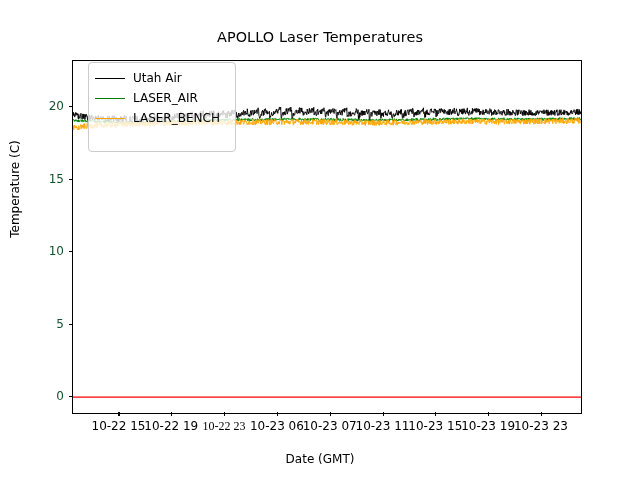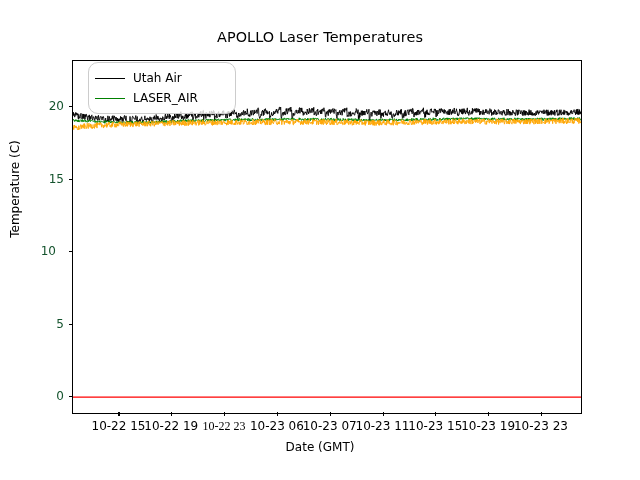--- a/index.html
+++ b/index.html
@@ -82,36 +82,36 @@
     position: absolute;
     top: 419px;
     font-size: 12px;
     color: #000000;
     white-space: nowrap;
     transform: translateX(-50%);
   }
   #xlabel {
     position: absolute;
     left: 0;
-    top: 440px;
+    top: 452px;
     width: 640px;
     text-align: center;
     font-size: 12px;
     color: #000000;
   }
   #legend {
     position: absolute;
     left: 88px;
     top: 62px;
     width: 148px;
-    padding: 5px 6px 5px 6px;
+    padding: 5px 6px 23px 6px;
     box-sizing: border-box;
     background: rgba(255,255,255,0.80);
     border: 1px solid #cccccc;
-    border-radius: 10px;
+    border-radius: 4px;
   }
   .legend-row {
     display: flex;
     align-items: center;
     height: 20px;
   }
   .legend-swatch {
     width: 30px;
     height: 0;
     border-top-width: 1.3px;
@@ -141,21 +141,21 @@
         <path d="M0.00 336.07L0.36 336.07L0.73 336.07L1.09 336.07L1.45 336.07L1.82 336.07L2.18 336.07L2.54 336.07L2.90 336.07L3.27 336.07L3.63 336.07L3.99 336.07L4.36 336.07L4.72 336.07L5.08 336.07L5.45 336.07L5.81 336.07L6.17 336.07L6.54 336.07L6.90 336.07L7.26 336.07L7.63 336.07L7.99 336.07L8.35 336.07L8.71 336.07L9.08 336.07L9.44 336.07L9.80 336.07L10.17 336.07L10.53 336.07L10.89 336.07L11.26 336.07L11.62 336.07L11.98 336.07L12.35 336.07L12.71 336.07L13.07 336.07L13.44 336.07L13.80 336.07L14.16 336.07L14.52 336.07L14.89 336.07L15.25 336.07L15.61 336.07L15.98 336.07L16.34 336.07L16.70 336.07L17.07 336.07L17.43 336.07L17.79 336.07L18.16 336.07L18.52 336.07L18.88 336.07L19.25 336.07L19.61 336.07L19.97 336.07L20.33 336.07L20.70 336.07L21.06 336.07L21.42 336.07L21.79 336.07L22.15 336.07L22.51 336.07L22.88 336.07L23.24 336.07L23.60 336.07L23.97 336.07L24.33 336.07L24.69 336.07L25.06 336.07L25.42 336.07L25.78 336.07L26.14 336.07L26.51 336.07L26.87 336.07L27.23 336.07L27.60 336.07L27.96 336.07L28.32 336.07L28.69 336.07L29.05 336.07L29.41 336.07L29.78 336.07L30.14 336.07L30.50 336.07L30.86 336.07L31.23 336.07L31.59 336.07L31.95 336.07L32.32 336.07L32.68 336.07L33.04 336.07L33.41 336.07L33.77 336.07L34.13 336.07L34.50 336.07L34.86 336.07L35.22 336.07L35.59 336.07L35.95 336.07L36.31 336.07L36.67 336.07L37.04 336.07L37.40 336.07L37.76 336.07L38.13 336.07L38.49 336.07L38.85 336.07L39.22 336.07L39.58 336.07L39.94 336.07L40.31 336.07L40.67 336.07L41.03 336.07L41.40 336.07L41.76 336.07L42.12 336.07L42.48 336.07L42.85 336.07L43.21 336.07L43.57 336.07L43.94 336.07L44.30 336.07L44.66 336.07L45.03 336.07L45.39 336.07L45.75 336.07L46.12 336.07L46.48 336.07L46.84 336.07L47.21 336.07L47.57 336.07L47.93 336.07L48.29 336.07L48.66 336.07L49.02 336.07L49.38 336.07L49.75 336.07L50.11 336.07L50.47 336.07L50.84 336.07L51.20 336.07L51.56 336.07L51.93 336.07L52.29 336.07L52.65 336.07L53.02 336.07L53.38 336.07L53.74 336.07L54.10 336.07L54.47 336.07L54.83 336.07L55.19 336.07L55.56 336.07L55.92 336.07L56.28 336.07L56.65 336.07L57.01 336.07L57.37 336.07L57.74 336.07L58.10 336.07L58.46 336.07L58.82 336.07L59.19 336.07L59.55 336.07L59.91 336.07L60.28 336.07L60.64 336.07L61.00 336.07L61.37 336.07L61.73 336.07L62.09 336.07L62.46 336.07L62.82 336.07L63.18 336.07L63.55 336.07L63.91 336.07L64.27 336.07L64.63 336.07L65.00 336.07L65.36 336.07L65.72 336.07L66.09 336.07L66.45 336.07L66.81 336.07L67.18 336.07L67.54 336.07L67.90 336.07L68.27 336.07L68.63 336.07L68.99 336.07L69.36 336.07L69.72 336.07L70.08 336.07L70.44 336.07L70.81 336.07L71.17 336.07L71.53 336.07L71.90 336.07L72.26 336.07L72.62 336.07L72.99 336.07L73.35 336.07L73.71 336.07L74.08 336.07L74.44 336.07L74.80 336.07L75.17 336.07L75.53 336.07L75.89 336.07L76.25 336.07L76.62 336.07L76.98 336.07L77.34 336.07L77.71 336.07L78.07 336.07L78.43 336.07L78.80 336.07L79.16 336.07L79.52 336.07L79.89 336.07L80.25 336.07L80.61 336.07L80.97 336.07L81.34 336.07L81.70 336.07L82.06 336.07L82.43 336.07L82.79 336.07L83.15 336.07L83.52 336.07L83.88 336.07L84.24 336.07L84.61 336.07L84.97 336.07L85.33 336.07L85.70 336.07L86.06 336.07L86.42 336.07L86.78 336.07L87.15 336.07L87.51 336.07L87.87 336.07L88.24 336.07L88.60 336.07L88.96 336.07L89.33 336.07L89.69 336.07L90.05 336.07L90.42 336.07L90.78 336.07L91.14 336.07L91.51 336.07L91.87 336.07L92.23 336.07L92.59 336.07L92.96 336.07L93.32 336.07L93.68 336.07L94.05 336.07L94.41 336.07L94.77 336.07L95.14 336.07L95.50 336.07L95.86 336.07L96.23 336.07L96.59 336.07L96.95 336.07L97.32 336.07L97.68 336.07L98.04 336.07L98.40 336.07L98.77 336.07L99.13 336.07L99.49 336.07L99.86 336.07L100.22 336.07L100.58 336.07L100.95 336.07L101.31 336.07L101.67 336.07L102.04 336.07L102.40 336.07L102.76 336.07L103.13 336.07L103.49 336.07L103.85 336.07L104.21 336.07L104.58 336.07L104.94 336.07L105.30 336.07L105.67 336.07L106.03 336.07L106.39 336.07L106.76 336.07L107.12 336.07L107.48 336.07L107.85 336.07L108.21 336.07L108.57 336.07L108.93 336.07L109.30 336.07L109.66 336.07L110.02 336.07L110.39 336.07L110.75 336.07L111.11 336.07L111.48 336.07L111.84 336.07L112.20 336.07L112.57 336.07L112.93 336.07L113.29 336.07L113.66 336.07L114.02 336.07L114.38 336.07L114.74 336.07L115.11 336.07L115.47 336.07L115.83 336.07L116.20 336.07L116.56 336.07L116.92 336.07L117.29 336.07L117.65 336.07L118.01 336.07L118.38 336.07L118.74 336.07L119.10 336.07L119.47 336.07L119.83 336.07L120.19 336.07L120.55 336.07L120.92 336.07L121.28 336.07L121.64 336.07L122.01 336.07L122.37 336.07L122.73 336.07L123.10 336.07L123.46 336.07L123.82 336.07L124.19 336.07L124.55 336.07L124.91 336.07L125.28 336.07L125.64 336.07L126.00 336.07L126.36 336.07L126.73 336.07L127.09 336.07L127.45 336.07L127.82 336.07L128.18 336.07L128.54 336.07L128.91 336.07L129.27 336.07L129.63 336.07L130.00 336.07L130.36 336.07L130.72 336.07L131.09 336.07L131.45 336.07L131.81 336.07L132.17 336.07L132.54 336.07L132.90 336.07L133.26 336.07L133.63 336.07L133.99 336.07L134.35 336.07L134.72 336.07L135.08 336.07L135.44 336.07L135.81 336.07L136.17 336.07L136.53 336.07L136.89 336.07L137.26 336.07L137.62 336.07L137.98 336.07L138.35 336.07L138.71 336.07L139.07 336.07L139.44 336.07L139.80 336.07L140.16 336.07L140.53 336.07L140.89 336.07L141.25 336.07L141.62 336.07L141.98 336.07L142.34 336.07L142.70 336.07L143.07 336.07L143.43 336.07L143.79 336.07L144.16 336.07L144.52 336.07L144.88 336.07L145.25 336.07L145.61 336.07L145.97 336.07L146.34 336.07L146.70 336.07L147.06 336.07L147.43 336.07L147.79 336.07L148.15 336.07L148.51 336.07L148.88 336.07L149.24 336.07L149.60 336.07L149.97 336.07L150.33 336.07L150.69 336.07L151.06 336.07L151.42 336.07L151.78 336.07L152.15 336.07L152.51 336.07L152.87 336.07L153.24 336.07L153.60 336.07L153.96 336.07L154.32 336.07L154.69 336.07L155.05 336.07L155.41 336.07L155.78 336.07L156.14 336.07L156.50 336.07L156.87 336.07L157.23 336.07L157.59 336.07L157.96 336.07L158.32 336.07L158.68 336.07L159.05 336.07L159.41 336.07L159.77 336.07L160.13 336.07L160.50 336.07L160.86 336.07L161.22 336.07L161.59 336.07L161.95 336.07L162.31 336.07L162.68 336.07L163.04 336.07L163.40 336.07L163.77 336.07L164.13 336.07L164.49 336.07L164.85 336.07L165.22 336.07L165.58 336.07L165.94 336.07L166.31 336.07L166.67 336.07L167.03 336.07L167.40 336.07L167.76 336.07L168.12 336.07L168.49 336.07L168.85 336.07L169.21 336.07L169.58 336.07L169.94 336.07L170.30 336.07L170.66 336.07L171.03 336.07L171.39 336.07L171.75 336.07L172.12 336.07L172.48 336.07L172.84 336.07L173.21 336.07L173.57 336.07L173.93 336.07L174.30 336.07L174.66 336.07L175.02 336.07L175.39 336.07L175.75 336.07L176.11 336.07L176.47 336.07L176.84 336.07L177.20 336.07L177.56 336.07L177.93 336.07L178.29 336.07L178.65 336.07L179.02 336.07L179.38 336.07L179.74 336.07L180.11 336.07L180.47 336.07L180.83 336.07L181.20 336.07L181.56 336.07L181.92 336.07L182.28 336.07L182.65 336.07L183.01 336.07L183.37 336.07L183.74 336.07L184.10 336.07L184.46 336.07L184.83 336.07L185.19 336.07L185.55 336.07L185.92 336.07L186.28 336.07L186.64 336.07L187.01 336.07L187.37 336.07L187.73 336.07L188.09 336.07L188.46 336.07L188.82 336.07L189.18 336.07L189.55 336.07L189.91 336.07L190.27 336.07L190.64 336.07L191.00 336.07L191.36 336.07L191.73 336.07L192.09 336.07L192.45 336.07L192.81 336.07L193.18 336.07L193.54 336.07L193.90 336.07L194.27 336.07L194.63 336.07L194.99 336.07L195.36 336.07L195.72 336.07L196.08 336.07L196.45 336.07L196.81 336.07L197.17 336.07L197.54 336.07L197.90 336.07L198.26 336.07L198.62 336.07L198.99 336.07L199.35 336.07L199.71 336.07L200.08 336.07L200.44 336.07L200.80 336.07L201.17 336.07L201.53 336.07L201.89 336.07L202.26 336.07L202.62 336.07L202.98 336.07L203.35 336.07L203.71 336.07L204.07 336.07L204.43 336.07L204.80 336.07L205.16 336.07L205.52 336.07L205.89 336.07L206.25 336.07L206.61 336.07L206.98 336.07L207.34 336.07L207.70 336.07L208.07 336.07L208.43 336.07L208.79 336.07L209.16 336.07L209.52 336.07L209.88 336.07L210.24 336.07L210.61 336.07L210.97 336.07L211.33 336.07L211.70 336.07L212.06 336.07L212.42 336.07L212.79 336.07L213.15 336.07L213.51 336.07L213.88 336.07L214.24 336.07L214.60 336.07L214.96 336.07L215.33 336.07L215.69 336.07L216.05 336.07L216.42 336.07L216.78 336.07L217.14 336.07L217.51 336.07L217.87 336.07L218.23 336.07L218.60 336.07L218.96 336.07L219.32 336.07L219.69 336.07L220.05 336.07L220.41 336.07L220.77 336.07L221.14 336.07L221.50 336.07L221.86 336.07L222.23 336.07L222.59 336.07L222.95 336.07L223.32 336.07L223.68 336.07L224.04 336.07L224.41 336.07L224.77 336.07L225.13 336.07L225.50 336.07L225.86 336.07L226.22 336.07L226.58 336.07L226.95 336.07L227.31 336.07L227.67 336.07L228.04 336.07L228.40 336.07L228.76 336.07L229.13 336.07L229.49 336.07L229.85 336.07L230.22 336.07L230.58 336.07L230.94 336.07L231.31 336.07L231.67 336.07L232.03 336.07L232.39 336.07L232.76 336.07L233.12 336.07L233.48 336.07L233.85 336.07L234.21 336.07L234.57 336.07L234.94 336.07L235.30 336.07L235.66 336.07L236.03 336.07L236.39 336.07L236.75 336.07L237.12 336.07L237.48 336.07L237.84 336.07L238.20 336.07L238.57 336.07L238.93 336.07L239.29 336.07L239.66 336.07L240.02 336.07L240.38 336.07L240.75 336.07L241.11 336.07L241.47 336.07L241.84 336.07L242.20 336.07L242.56 336.07L242.92 336.07L243.29 336.07L243.65 336.07L244.01 336.07L244.38 336.07L244.74 336.07L245.10 336.07L245.47 336.07L245.83 336.07L246.19 336.07L246.56 336.07L246.92 336.07L247.28 336.07L247.65 336.07L248.01 336.07L248.37 336.07L248.73 336.07L249.10 336.07L249.46 336.07L249.82 336.07L250.19 336.07L250.55 336.07L250.91 336.07L251.28 336.07L251.64 336.07L252.00 336.07L252.37 336.07L252.73 336.07L253.09 336.07L253.46 336.07L253.82 336.07L254.18 336.07L254.54 336.07L254.91 336.07L255.27 336.07L255.63 336.07L256.00 336.07L256.36 336.07L256.72 336.07L257.09 336.07L257.45 336.07L257.81 336.07L258.18 336.07L258.54 336.07L258.90 336.07L259.27 336.07L259.63 336.07L259.99 336.07L260.35 336.07L260.72 336.07L261.08 336.07L261.44 336.07L261.81 336.07L262.17 336.07L262.53 336.07L262.90 336.07L263.26 336.07L263.62 336.07L263.99 336.07L264.35 336.07L264.71 336.07L265.08 336.07L265.44 336.07L265.80 336.07L266.16 336.07L266.53 336.07L266.89 336.07L267.25 336.07L267.62 336.07L267.98 336.07L268.34 336.07L268.71 336.07L269.07 336.07L269.43 336.07L269.80 336.07L270.16 336.07L270.52 336.07L270.88 336.07L271.25 336.07L271.61 336.07L271.97 336.07L272.34 336.07L272.70 336.07L273.06 336.07L273.43 336.07L273.79 336.07L274.15 336.07L274.52 336.07L274.88 336.07L275.24 336.07L275.61 336.07L275.97 336.07L276.33 336.07L276.69 336.07L277.06 336.07L277.42 336.07L277.78 336.07L278.15 336.07L278.51 336.07L278.87 336.07L279.24 336.07L279.60 336.07L279.96 336.07L280.33 336.07L280.69 336.07L281.05 336.07L281.42 336.07L281.78 336.07L282.14 336.07L282.50 336.07L282.87 336.07L283.23 336.07L283.59 336.07L283.96 336.07L284.32 336.07L284.68 336.07L285.05 336.07L285.41 336.07L285.77 336.07L286.14 336.07L286.50 336.07L286.86 336.07L287.23 336.07L287.59 336.07L287.95 336.07L288.31 336.07L288.68 336.07L289.04 336.07L289.40 336.07L289.77 336.07L290.13 336.07L290.49 336.07L290.86 336.07L291.22 336.07L291.58 336.07L291.95 336.07L292.31 336.07L292.67 336.07L293.04 336.07L293.40 336.07L293.76 336.07L294.12 336.07L294.49 336.07L294.85 336.07L295.21 336.07L295.58 336.07L295.94 336.07L296.30 336.07L296.67 336.07L297.03 336.07L297.39 336.07L297.76 336.07L298.12 336.07L298.48 336.07L298.84 336.07L299.21 336.07L299.57 336.07L299.93 336.07L300.30 336.07L300.66 336.07L301.02 336.07L301.39 336.07L301.75 336.07L302.11 336.07L302.48 336.07L302.84 336.07L303.20 336.07L303.57 336.07L303.93 336.07L304.29 336.07L304.65 336.07L305.02 336.07L305.38 336.07L305.74 336.07L306.11 336.07L306.47 336.07L306.83 336.07L307.20 336.07L307.56 336.07L307.92 336.07L308.29 336.07L308.65 336.07L309.01 336.07L309.38 336.07L309.74 336.07L310.10 336.07L310.46 336.07L310.83 336.07L311.19 336.07L311.55 336.07L311.92 336.07L312.28 336.07L312.64 336.07L313.01 336.07L313.37 336.07L313.73 336.07L314.10 336.07L314.46 336.07L314.82 336.07L315.19 336.07L315.55 336.07L315.91 336.07L316.27 336.07L316.64 336.07L317.00 336.07L317.36 336.07L317.73 336.07L318.09 336.07L318.45 336.07L318.82 336.07L319.18 336.07L319.54 336.07L319.91 336.07L320.27 336.07L320.63 336.07L320.99 336.07L321.36 336.07L321.72 336.07L322.08 336.07L322.45 336.07L322.81 336.07L323.17 336.07L323.54 336.07L323.90 336.07L324.26 336.07L324.63 336.07L324.99 336.07L325.35 336.07L325.72 336.07L326.08 336.07L326.44 336.07L326.80 336.07L327.17 336.07L327.53 336.07L327.89 336.07L328.26 336.07L328.62 336.07L328.98 336.07L329.35 336.07L329.71 336.07L330.07 336.07L330.44 336.07L330.80 336.07L331.16 336.07L331.53 336.07L331.89 336.07L332.25 336.07L332.61 336.07L332.98 336.07L333.34 336.07L333.70 336.07L334.07 336.07L334.43 336.07L334.79 336.07L335.16 336.07L335.52 336.07L335.88 336.07L336.25 336.07L336.61 336.07L336.97 336.07L337.34 336.07L337.70 336.07L338.06 336.07L338.42 336.07L338.79 336.07L339.15 336.07L339.51 336.07L339.88 336.07L340.24 336.07L340.60 336.07L340.97 336.07L341.33 336.07L341.69 336.07L342.06 336.07L342.42 336.07L342.78 336.07L343.15 336.07L343.51 336.07L343.87 336.07L344.23 336.07L344.60 336.07L344.96 336.07L345.32 336.07L345.69 336.07L346.05 336.07L346.41 336.07L346.78 336.07L347.14 336.07L347.50 336.07L347.87 336.07L348.23 336.07L348.59 336.07L348.95 336.07L349.32 336.07L349.68 336.07L350.04 336.07L350.41 336.07L350.77 336.07L351.13 336.07L351.50 336.07L351.86 336.07L352.22 336.07L352.59 336.07L352.95 336.07L353.31 336.07L353.68 336.07L354.04 336.07L354.40 336.07L354.76 336.07L355.13 336.07L355.49 336.07L355.85 336.07L356.22 336.07L356.58 336.07L356.94 336.07L357.31 336.07L357.67 336.07L358.03 336.07L358.40 336.07L358.76 336.07L359.12 336.07L359.49 336.07L359.85 336.07L360.21 336.07L360.57 336.07L360.94 336.07L361.30 336.07L361.66 336.07L362.03 336.07L362.39 336.07L362.75 336.07L363.12 336.07L363.48 336.07L363.84 336.07L364.21 336.07L364.57 336.07L364.93 336.07L365.30 336.07L365.66 336.07L366.02 336.07L366.38 336.07L366.75 336.07L367.11 336.07L367.47 336.07L367.84 336.07L368.20 336.07L368.56 336.07L368.93 336.07L369.29 336.07L369.65 336.07L370.02 336.07L370.38 336.07L370.74 336.07L371.11 336.07L371.47 336.07L371.83 336.07L372.19 336.07L372.56 336.07L372.92 336.07L373.28 336.07L373.65 336.07L374.01 336.07L374.37 336.07L374.74 336.07L375.10 336.07L375.46 336.07L375.83 336.07L376.19 336.07L376.55 336.07L376.91 336.07L377.28 336.07L377.64 336.07L378.00 336.07L378.37 336.07L378.73 336.07L379.09 336.07L379.46 336.07L379.82 336.07L380.18 336.07L380.55 336.07L380.91 336.07L381.27 336.07L381.64 336.07L382.00 336.07L382.36 336.07L382.72 336.07L383.09 336.07L383.45 336.07L383.81 336.07L384.18 336.07L384.54 336.07L384.90 336.07L385.27 336.07L385.63 336.07L385.99 336.07L386.36 336.07L386.72 336.07L387.08 336.07L387.45 336.07L387.81 336.07L388.17 336.07L388.53 336.07L388.90 336.07L389.26 336.07L389.62 336.07L389.99 336.07L390.35 336.07L390.71 336.07L391.08 336.07L391.44 336.07L391.80 336.07L392.17 336.07L392.53 336.07L392.89 336.07L393.26 336.07L393.62 336.07L393.98 336.07L394.34 336.07L394.71 336.07L395.07 336.07L395.43 336.07L395.80 336.07L396.16 336.07L396.52 336.07L396.89 336.07L397.25 336.07L397.61 336.07L397.98 336.07L398.34 336.07L398.70 336.07L399.07 336.07L399.43 336.07L399.79 336.07L400.15 336.07L400.52 336.07L400.88 336.07L401.24 336.07L401.61 336.07L401.97 336.07L402.33 336.07L402.70 336.07L403.06 336.07L403.42 336.07L403.79 336.07L404.15 336.07L404.51 336.07L404.87 336.07L405.24 336.07L405.60 336.07L405.96 336.07L406.33 336.07L406.69 336.07L407.05 336.07L407.42 336.07L407.78 336.07L408.14 336.07L408.51 336.07L408.87 336.07L409.23 336.07L409.60 336.07L409.96 336.07L410.32 336.07L410.68 336.07L411.05 336.07L411.41 336.07L411.77 336.07L412.14 336.07L412.50 336.07L412.86 336.07L413.23 336.07L413.59 336.07L413.95 336.07L414.32 336.07L414.68 336.07L415.04 336.07L415.41 336.07L415.77 336.07L416.13 336.07L416.49 336.07L416.86 336.07L417.22 336.07L417.58 336.07L417.95 336.07L418.31 336.07L418.67 336.07L419.04 336.07L419.40 336.07L419.76 336.07L420.13 336.07L420.49 336.07L420.85 336.07L421.22 336.07L421.58 336.07L421.94 336.07L422.30 336.07L422.67 336.07L423.03 336.07L423.39 336.07L423.76 336.07L424.12 336.07L424.48 336.07L424.85 336.07L425.21 336.07L425.57 336.07L425.94 336.07L426.30 336.07L426.66 336.07L427.03 336.07L427.39 336.07L427.75 336.07L428.11 336.07L428.48 336.07L428.84 336.07L429.20 336.07L429.57 336.07L429.93 336.07L430.29 336.07L430.66 336.07L431.02 336.07L431.38 336.07L431.75 336.07L432.11 336.07L432.47 336.07L432.83 336.07L433.20 336.07L433.56 336.07L433.92 336.07L434.29 336.07L434.65 336.07L435.01 336.07L435.38 336.07L435.74 336.07L436.10 336.07L436.47 336.07L436.83 336.07L437.19 336.07L437.56 336.07L437.92 336.07L438.28 336.07L438.64 336.07L439.01 336.07L439.37 336.07L439.73 336.07L440.10 336.07L440.46 336.07L440.82 336.07L441.19 336.07L441.55 336.07L441.91 336.07L442.28 336.07L442.64 336.07L443.00 336.07L443.37 336.07L443.73 336.07L444.09 336.07L444.45 336.07L444.82 336.07L445.18 336.07L445.54 336.07L445.91 336.07L446.27 336.07L446.63 336.07L447.00 336.07L447.36 336.07L447.72 336.07L448.09 336.07L448.45 336.07L448.81 336.07L449.18 336.07L449.54 336.07L449.90 336.07L450.26 336.07L450.63 336.07L450.99 336.07L451.35 336.07L451.72 336.07L452.08 336.07L452.44 336.07L452.81 336.07L453.17 336.07L453.53 336.07L453.90 336.07L454.26 336.07L454.62 336.07L454.98 336.07L455.35 336.07L455.71 336.07L456.07 336.07L456.44 336.07L456.80 336.07L457.16 336.07L457.53 336.07L457.89 336.07L458.25 336.07L458.62 336.07L458.98 336.07L459.34 336.07L459.71 336.07L460.07 336.07L460.43 336.07L460.79 336.07L461.16 336.07L461.52 336.07L461.88 336.07L462.25 336.07L462.61 336.07L462.97 336.07L463.34 336.07L463.70 336.07L464.06 336.07L464.43 336.07L464.79 336.07L465.15 336.07L465.52 336.07L465.88 336.07L466.24 336.07L466.60 336.07L466.97 336.07L467.33 336.07L467.69 336.07L468.06 336.07L468.42 336.07L468.78 336.07L469.15 336.07L469.51 336.07L469.87 336.07L470.24 336.07L470.60 336.07L470.96 336.07L471.33 336.07L471.69 336.07L472.05 336.07L472.41 336.07L472.78 336.07L473.14 336.07L473.50 336.07L473.87 336.07L474.23 336.07L474.59 336.07L474.96 336.07L475.32 336.07L475.68 336.07L476.05 336.07L476.41 336.07L476.77 336.07L477.14 336.07L477.50 336.07L477.86 336.07L478.22 336.07L478.59 336.07L478.95 336.07L479.31 336.07L479.68 336.07L480.04 336.07L480.40 336.07L480.77 336.07L481.13 336.07L481.49 336.07L481.86 336.07L482.22 336.07L482.58 336.07L482.94 336.07L483.31 336.07L483.67 336.07L484.03 336.07L484.40 336.07L484.76 336.07L485.12 336.07L485.49 336.07L485.85 336.07L486.21 336.07L486.58 336.07L486.94 336.07L487.30 336.07L487.67 336.07L488.03 336.07L488.39 336.07L488.75 336.07L489.12 336.07L489.48 336.07L489.84 336.07L490.21 336.07L490.57 336.07L490.93 336.07L491.30 336.07L491.66 336.07L492.02 336.07L492.39 336.07L492.75 336.07L493.11 336.07L493.48 336.07L493.84 336.07L494.20 336.07L494.56 336.07L494.93 336.07L495.29 336.07L495.65 336.07L496.02 336.07L496.38 336.07L496.74 336.07L497.11 336.07L497.47 336.07L497.83 336.07L498.20 336.07L498.56 336.07L498.92 336.07L499.29 336.07L499.65 336.07L500.01 336.07L500.37 336.07L500.74 336.07L501.10 336.07L501.46 336.07L501.83 336.07L502.19 336.07L502.55 336.07L502.92 336.07L503.28 336.07L503.64 336.07L504.01 336.07L504.37 336.07L504.73 336.07L505.10 336.07L505.46 336.07L505.82 336.07L506.18 336.07L506.55 336.07L506.91 336.07L507.27 336.07L507.64 336.07L508.00 336.07" fill="none" stroke="#ff0000" stroke-width="1.2"></path>
         <path d="M0.00 64.10L0.36 65.59L0.73 68.63L1.09 65.60L1.45 63.98L1.82 65.99L2.18 67.04L2.54 64.87L2.90 65.48L3.27 64.92L3.63 67.02L3.99 66.14L4.36 68.56L4.72 68.72L5.08 67.81L5.45 68.76L5.81 64.63L6.17 66.73L6.54 68.26L6.90 68.32L7.26 66.41L7.63 63.61L7.99 63.93L8.35 64.31L8.71 67.71L9.08 63.77L9.44 66.17L9.80 64.47L10.17 66.89L10.53 66.41L10.89 62.66L11.26 67.74L11.62 62.61L11.98 64.87L12.35 64.82L12.71 64.99L13.07 67.82L13.44 67.20L13.80 65.96L14.16 62.27L14.52 63.32L14.89 66.18L15.25 67.59L15.61 63.30L15.98 62.17L16.34 65.09L16.70 64.65L17.07 66.25L17.43 62.91L17.79 65.24L18.16 67.19L18.52 67.02L18.88 63.51L19.25 67.72L19.61 66.13L19.97 66.91L20.33 66.30L20.70 66.46L21.06 63.39L21.42 67.46L21.79 65.85L22.15 62.51L22.51 64.50L22.88 65.83L23.24 64.99L23.60 61.69L23.97 67.10L24.33 61.70L24.69 64.03L25.06 62.33L25.42 62.64L25.78 62.52L26.14 63.65L26.51 61.67L26.87 64.21L27.23 63.07L27.60 61.57L27.96 62.46L28.32 62.49L28.69 66.21L29.05 63.68L29.41 63.64L29.78 64.50L30.14 65.54L30.50 67.05L30.86 64.09L31.23 66.11L31.59 63.85L31.95 63.36L32.32 64.82L32.68 64.76L33.04 65.37L33.41 62.10L33.77 66.48L34.13 64.01L34.50 65.21L34.86 62.48L35.22 63.83L35.59 61.09L35.95 61.80L36.31 61.42L36.67 63.24L37.04 65.81L37.40 64.46L37.76 65.49L38.13 66.46L38.49 63.36L38.85 65.31L39.22 61.39L39.58 65.41L39.94 60.94L40.31 61.53L40.67 62.41L41.03 62.81L41.40 63.00L41.76 66.16L42.12 65.60L42.48 66.24L42.85 62.49L43.21 65.78L43.57 66.24L43.94 62.70L44.30 65.07L44.66 62.55L45.03 64.36L45.39 65.06L45.75 64.77L46.12 61.08L46.48 62.97L46.84 60.77L47.21 62.63L47.57 63.34L47.93 60.80L48.29 61.55L48.66 64.36L49.02 63.33L49.38 62.02L49.75 64.44L50.11 65.35L50.47 65.53L50.84 60.86L51.20 64.25L51.56 62.36L51.93 63.42L52.29 65.55L52.65 63.82L53.02 62.97L53.38 60.56L53.74 65.15L54.10 60.89L54.47 65.37L54.83 64.59L55.19 60.99L55.56 60.80L55.92 63.49L56.28 62.01L56.65 63.47L57.01 60.90L57.37 65.65L57.74 61.21L58.10 61.71L58.46 64.35L58.82 64.14L59.19 61.99L59.55 65.66L59.91 65.62L60.28 65.66L60.64 62.78L61.00 63.53L61.37 61.32L61.73 62.29L62.09 60.90L62.46 64.11L62.82 65.22L63.18 61.08L63.55 65.17L63.91 60.65L64.27 63.56L64.63 64.61L65.00 62.80L65.36 61.15L65.72 62.22L66.09 65.66L66.45 60.54L66.81 60.04L67.18 61.10L67.54 61.62L67.90 62.94L68.27 61.85L68.63 63.92L68.99 62.59L69.36 63.44L69.72 64.57L70.08 61.71L70.44 62.81L70.81 64.27L71.17 60.26L71.53 60.93L71.90 65.23L72.26 61.27L72.62 64.67L72.99 65.18L73.35 63.85L73.71 62.01L74.08 61.00L74.44 65.23L74.80 63.85L75.17 60.24L75.53 60.90L75.89 59.84L76.25 64.42L76.62 64.15L76.98 62.46L77.34 62.56L77.71 65.28L78.07 62.57L78.43 62.81L78.80 59.88L79.16 62.49L79.52 63.02L79.89 64.37L80.25 60.26L80.61 60.97L80.97 62.25L81.34 65.33L81.70 63.75L82.06 63.92L82.43 59.83L82.79 63.84L83.15 61.50L83.52 63.29L83.88 62.09L84.24 60.40L84.61 61.59L84.97 63.82L85.33 63.27L85.70 61.02L86.06 60.31L86.42 61.99L86.78 62.49L87.15 61.15L87.51 61.32L87.87 62.22L88.24 61.13L88.60 61.87L88.96 60.13L89.33 61.52L89.69 62.60L90.05 61.17L90.42 64.37L90.78 63.95L91.14 64.21L91.51 61.48L91.87 65.13L92.23 63.46L92.59 61.72L92.96 62.77L93.32 62.16L93.68 62.69L94.05 63.99L94.41 60.26L94.77 64.46L95.14 60.18L95.50 62.88L95.86 61.52L96.23 62.74L96.59 59.48L96.95 64.89L97.32 61.37L97.68 59.78L98.04 61.63L98.40 62.26L98.77 63.65L99.13 62.11L99.49 59.48L99.86 60.27L100.22 59.53L100.58 63.03L100.95 64.28L101.31 59.86L101.67 60.09L102.04 64.12L102.40 61.62L102.76 63.75L103.13 61.19L103.49 60.71L103.85 62.14L104.21 60.26L104.58 62.77L104.94 61.82L105.30 63.16L105.67 60.69L106.03 59.48L106.39 64.62L106.76 61.76L107.12 63.42L107.48 61.43L107.85 62.43L108.21 62.28L108.57 64.27L108.93 60.07L109.30 60.50L109.66 63.79L110.02 59.37L110.39 62.40L110.75 63.98L111.11 59.56L111.48 64.61L111.84 64.29L112.20 62.97L112.57 60.18L112.93 64.75L113.29 61.49L113.66 63.72L114.02 64.44L114.38 62.42L114.74 62.17L115.11 59.38L115.47 64.56L115.83 61.68L116.20 63.64L116.56 62.70L116.92 59.40L117.29 62.61L117.65 59.27L118.01 63.55L118.38 63.65L118.74 63.48L119.10 59.95L119.47 64.16L119.83 59.05L120.19 62.75L120.55 62.58L120.92 61.46L121.28 61.03L121.64 60.67L122.01 63.26L122.37 62.86L122.73 60.64L123.10 64.39L123.46 62.18L123.82 61.69L124.19 62.05L124.55 59.73L124.91 59.08L125.28 59.25L125.64 64.31L126.00 64.15L126.36 59.61L126.73 63.44L127.09 61.48L127.45 59.32L127.82 60.13L128.18 62.22L128.54 63.54L128.91 61.22L129.27 63.59L129.63 58.88L130.00 59.12L130.36 62.80L130.72 60.55L131.09 60.54L131.45 63.19L131.81 61.26L132.17 64.23L132.54 63.81L132.90 63.56L133.26 62.53L133.63 62.27L133.99 59.63L134.35 62.35L134.72 62.57L135.08 63.07L135.44 62.34L135.81 60.89L136.17 59.12L136.53 60.68L136.89 62.17L137.26 60.21L137.62 60.40L137.98 59.54L138.35 62.78L138.71 63.69L139.07 60.90L139.44 64.43L139.80 58.93L140.16 62.30L140.53 63.97L140.89 60.76L141.25 63.49L141.62 61.40L141.98 62.72L142.34 59.25L142.70 63.54L143.07 62.53L143.43 62.34L143.79 60.63L144.16 64.10L144.52 59.45L144.88 60.10L145.25 61.02L145.61 60.58L145.97 63.31L146.34 60.09L146.70 60.46L147.06 59.67L147.43 61.05L147.79 60.89L148.15 63.74L148.51 59.67L148.88 61.20L149.24 63.71L149.60 61.42L149.97 62.15L150.33 59.67L150.69 59.82L151.06 60.32L151.42 62.06L151.78 61.26L152.15 62.98L152.51 61.93L152.87 63.02L153.24 61.84L153.60 64.19L153.96 62.16L154.32 62.90L154.69 59.35L155.05 63.94L155.41 59.21L155.78 61.38L156.14 60.35L156.50 60.25L156.87 62.99L157.23 59.96L157.59 63.01L157.96 63.07L158.32 58.77L158.68 63.45L159.05 59.50L159.41 62.05L159.77 62.75L160.13 63.50L160.50 63.12L160.86 63.40L161.22 61.89L161.59 63.77L161.95 61.81L162.31 63.89L162.68 59.69L163.04 61.56L163.40 61.75L163.77 59.00L164.13 63.60L164.49 62.21L164.85 63.04L165.22 60.83L165.58 61.02L165.94 61.26L166.31 63.54L166.67 61.19L167.03 63.50L167.40 58.50L167.76 63.39L168.12 61.85L168.49 59.49L168.85 60.83L169.21 60.27L169.58 60.67L169.94 58.85L170.30 63.27L170.66 62.82L171.03 62.79L171.39 61.27L171.75 58.99L172.12 58.83L172.48 59.97L172.84 61.10L173.21 60.38L173.57 60.39L173.93 63.46L174.30 62.82L174.66 63.70L175.02 63.31L175.39 60.65L175.75 62.87L176.11 63.65L176.47 59.92L176.84 60.20L177.20 62.43L177.56 62.98L177.93 62.65L178.29 63.05L178.65 61.26L179.02 62.23L179.38 63.98L179.74 62.50L180.11 58.25L180.47 63.45L180.83 64.01L181.20 63.03L181.56 62.03L181.92 60.14L182.28 61.74L182.65 63.98L183.01 58.95L183.37 62.82L183.74 59.38L184.10 61.48L184.46 60.00L184.83 58.73L185.19 62.32L185.55 60.50L185.92 58.30L186.28 58.68L186.64 59.39L187.01 58.28L187.37 62.87L187.73 60.01L188.09 62.82L188.46 63.19L188.82 62.23L189.18 60.50L189.55 62.00L189.91 58.33L190.27 60.94L190.64 59.77L191.00 59.47L191.36 62.18L191.73 59.64L192.09 63.88L192.45 63.80L192.81 61.54L193.18 63.66L193.54 58.60L193.90 62.49L194.27 59.04L194.63 63.85L194.99 60.33L195.36 58.48L195.72 59.17L196.08 59.20L196.45 63.92L196.81 61.22L197.17 58.64L197.54 63.73L197.90 63.81L198.26 63.07L198.62 58.35L198.99 62.17L199.35 60.05L199.71 59.34L200.08 61.59L200.44 62.73L200.80 61.40L201.17 60.98L201.53 58.19L201.89 59.81L202.26 58.66L202.62 59.02L202.98 59.85L203.35 62.19L203.71 63.20L204.07 62.50L204.43 63.69L204.80 63.03L205.16 60.52L205.52 62.98L205.89 61.80L206.25 63.14L206.61 60.42L206.98 59.12L207.34 58.86L207.70 58.38L208.07 60.03L208.43 59.39L208.79 63.75L209.16 61.47L209.52 59.84L209.88 59.30L210.24 60.31L210.61 60.26L210.97 60.44L211.33 63.48L211.70 60.06L212.06 60.73L212.42 60.46L212.79 59.74L213.15 62.03L213.51 59.19L213.88 60.36L214.24 60.19L214.60 59.42L214.96 62.20L215.33 60.22L215.69 62.64L216.05 61.91L216.42 60.07L216.78 63.28L217.14 62.57L217.51 60.94L217.87 59.96L218.23 59.44L218.60 60.05L218.96 58.55L219.32 59.26L219.69 58.49L220.05 63.54L220.41 63.86L220.77 60.11L221.14 62.34L221.50 62.30L221.86 62.10L222.23 59.79L222.59 61.86L222.95 59.73L223.32 59.22L223.68 58.35L224.04 60.35L224.41 58.48L224.77 58.29L225.13 61.03L225.50 58.95L225.86 61.36L226.22 60.51L226.58 60.65L226.95 60.19L227.31 61.90L227.67 63.77L228.04 60.68L228.40 62.79L228.76 59.82L229.13 62.36L229.49 61.65L229.85 63.71L230.22 59.98L230.58 63.29L230.94 59.44L231.31 61.41L231.67 61.36L232.03 58.12L232.39 61.95L232.76 62.76L233.12 59.74L233.48 62.98L233.85 63.30L234.21 62.69L234.57 59.29L234.94 62.12L235.30 63.55L235.66 59.67L236.03 58.95L236.39 58.21L236.75 62.03L237.12 62.47L237.48 62.52L237.84 61.19L238.20 61.12L238.57 62.23L238.93 61.05L239.29 63.37L239.66 58.18L240.02 62.89L240.38 59.07L240.75 58.87L241.11 58.62L241.47 60.06L241.84 60.25L242.20 59.44L242.56 60.07L242.92 58.89L243.29 58.59L243.65 63.72L244.01 62.74L244.38 61.65L244.74 59.68L245.10 60.08L245.47 63.78L245.83 59.87L246.19 60.63L246.56 60.47L246.92 58.75L247.28 63.02L247.65 58.56L248.01 58.58L248.37 63.33L248.73 59.14L249.10 59.20L249.46 62.62L249.82 58.48L250.19 63.77L250.55 62.91L250.91 58.17L251.28 60.65L251.64 59.10L252.00 62.55L252.37 61.13L252.73 61.52L253.09 59.35L253.46 63.77L253.82 62.28L254.18 62.16L254.54 62.79L254.91 58.38L255.27 61.04L255.63 61.07L256.00 59.12L256.36 62.15L256.72 62.66L257.09 63.74L257.45 62.56L257.81 63.81L258.18 58.85L258.54 62.49L258.90 61.59L259.27 63.26L259.63 58.77L259.99 63.75L260.35 62.13L260.72 60.01L261.08 63.87L261.44 61.34L261.81 60.09L262.17 60.81L262.53 58.50L262.90 61.95L263.26 59.84L263.62 58.29L263.99 63.68L264.35 62.72L264.71 63.51L265.08 63.18L265.44 62.46L265.80 61.01L266.16 62.31L266.53 60.37L266.89 60.25L267.25 62.21L267.62 62.65L267.98 61.79L268.34 59.21L268.71 60.18L269.07 62.88L269.43 61.37L269.80 63.77L270.16 63.49L270.52 62.88L270.88 63.10L271.25 58.76L271.61 63.64L271.97 61.58L272.34 63.12L272.70 59.64L273.06 61.45L273.43 61.37L273.79 58.52L274.15 62.31L274.52 58.77L274.88 59.44L275.24 60.05L275.61 63.62L275.97 63.64L276.33 61.20L276.69 60.22L277.06 61.15L277.42 63.22L277.78 60.43L278.15 62.25L278.51 59.20L278.87 60.28L279.24 64.30L279.60 63.12L279.96 63.00L280.33 60.29L280.69 64.00L281.05 61.77L281.42 59.49L281.78 61.99L282.14 58.95L282.50 61.69L282.87 60.08L283.23 63.58L283.59 60.12L283.96 61.29L284.32 60.21L284.68 62.91L285.05 61.02L285.41 62.37L285.77 63.13L286.14 63.70L286.50 59.25L286.86 61.25L287.23 60.38L287.59 59.34L287.95 58.67L288.31 59.03L288.68 59.80L289.04 63.66L289.40 60.82L289.77 61.96L290.13 63.47L290.49 62.25L290.86 62.98L291.22 60.89L291.58 63.34L291.95 59.34L292.31 64.46L292.67 60.67L293.04 62.51L293.40 60.19L293.76 59.41L294.12 59.79L294.49 59.49L294.85 60.32L295.21 59.98L295.58 63.74L295.94 59.74L296.30 63.53L296.67 59.88L297.03 61.00L297.39 63.55L297.76 63.77L298.12 59.45L298.48 61.55L298.84 63.15L299.21 61.95L299.57 59.08L299.93 64.28L300.30 59.63L300.66 64.17L301.02 59.27L301.39 60.40L301.75 64.58L302.11 60.59L302.48 62.46L302.84 61.93L303.20 64.49L303.57 61.77L303.93 60.54L304.29 62.87L304.65 59.53L305.02 61.20L305.38 59.58L305.74 64.16L306.11 62.06L306.47 64.30L306.83 58.90L307.20 63.61L307.56 60.63L307.92 60.82L308.29 61.96L308.65 64.10L309.01 63.21L309.38 62.08L309.74 60.76L310.10 60.28L310.46 62.18L310.83 58.85L311.19 60.25L311.55 61.38L311.92 63.47L312.28 64.00L312.64 62.34L313.01 61.42L313.37 64.22L313.73 59.22L314.10 58.96L314.46 58.76L314.82 62.60L315.19 62.56L315.55 59.00L315.91 61.23L316.27 60.41L316.64 62.99L317.00 63.33L317.36 62.19L317.73 62.24L318.09 64.15L318.45 62.10L318.82 62.22L319.18 63.56L319.54 59.25L319.91 60.52L320.27 64.32L320.63 60.22L320.99 59.59L321.36 58.57L321.72 61.30L322.08 62.81L322.45 63.18L322.81 63.75L323.17 60.65L323.54 59.72L323.90 64.04L324.26 64.18L324.63 61.34L324.99 63.05L325.35 61.22L325.72 61.32L326.08 62.57L326.44 61.32L326.80 62.23L327.17 62.24L327.53 61.62L327.89 61.36L328.26 60.45L328.62 58.71L328.98 62.41L329.35 61.91L329.71 60.03L330.07 63.04L330.44 60.38L330.80 59.09L331.16 63.45L331.53 61.02L331.89 60.64L332.25 61.98L332.61 63.41L332.98 63.05L333.34 62.77L333.70 60.93L334.07 62.23L334.43 62.93L334.79 63.97L335.16 62.36L335.52 62.09L335.88 64.03L336.25 61.16L336.61 59.19L336.97 59.42L337.34 59.11L337.70 61.56L338.06 62.17L338.42 63.82L338.79 63.09L339.15 59.85L339.51 61.13L339.88 63.58L340.24 61.40L340.60 59.20L340.97 63.21L341.33 60.92L341.69 63.41L342.06 60.62L342.42 61.54L342.78 58.43L343.15 59.47L343.51 62.47L343.87 61.61L344.23 59.16L344.60 60.46L344.96 62.10L345.32 62.27L345.69 59.69L346.05 59.77L346.41 61.04L346.78 59.71L347.14 61.41L347.50 59.62L347.87 58.83L348.23 59.09L348.59 62.59L348.95 63.63L349.32 63.80L349.68 61.11L350.04 61.39L350.41 63.06L350.77 58.53L351.13 62.22L351.50 61.86L351.86 58.27L352.22 62.75L352.59 58.39L352.95 62.22L353.31 58.80L353.68 59.29L354.04 60.23L354.40 63.55L354.76 59.45L355.13 59.28L355.49 59.36L355.85 62.58L356.22 62.25L356.58 58.59L356.94 62.65L357.31 58.70L357.67 62.67L358.03 61.11L358.40 60.20L358.76 63.60L359.12 62.86L359.49 63.32L359.85 60.21L360.21 59.77L360.57 61.73L360.94 63.15L361.30 58.97L361.66 60.12L362.03 58.08L362.39 60.43L362.75 63.17L363.12 60.88L363.48 63.46L363.84 60.22L364.21 62.37L364.57 60.85L364.93 61.11L365.30 60.94L365.66 63.19L366.02 60.12L366.38 62.47L366.75 58.88L367.11 60.92L367.47 58.57L367.84 61.30L368.20 62.29L368.56 62.56L368.93 61.94L369.29 59.94L369.65 61.01L370.02 63.10L370.38 60.97L370.74 59.54L371.11 61.57L371.47 60.42L371.83 58.83L372.19 60.37L372.56 62.14L372.92 60.37L373.28 58.21L373.65 62.35L374.01 61.93L374.37 61.49L374.74 61.11L375.10 58.71L375.46 59.87L375.83 63.36L376.19 58.28L376.55 59.23L376.91 59.57L377.28 62.92L377.64 59.10L378.00 63.30L378.37 62.16L378.73 60.69L379.09 60.29L379.46 62.07L379.82 57.79L380.18 58.42L380.55 62.99L380.91 61.61L381.27 62.82L381.64 59.14L382.00 59.26L382.36 58.26L382.72 58.01L383.09 61.71L383.45 60.42L383.81 61.61L384.18 62.84L384.54 60.24L384.90 63.24L385.27 61.43L385.63 58.24L385.99 61.79L386.36 57.78L386.72 60.89L387.08 59.82L387.45 62.39L387.81 61.88L388.17 61.13L388.53 62.63L388.90 59.64L389.26 62.34L389.62 57.95L389.99 59.33L390.35 61.45L390.71 58.38L391.08 58.66L391.44 60.16L391.80 62.93L392.17 62.83L392.53 60.31L392.89 59.78L393.26 62.79L393.62 61.11L393.98 58.90L394.34 60.73L394.71 60.83L395.07 61.67L395.43 62.02L395.80 58.54L396.16 62.78L396.52 61.45L396.89 57.76L397.25 59.89L397.61 61.66L397.98 63.11L398.34 58.31L398.70 59.85L399.07 58.76L399.43 62.84L399.79 59.07L400.15 62.25L400.52 61.22L400.88 61.05L401.24 60.80L401.61 60.17L401.97 58.22L402.33 59.65L402.70 61.66L403.06 58.99L403.42 60.81L403.79 58.60L404.15 59.63L404.51 57.86L404.87 61.98L405.24 60.29L405.60 59.46L405.96 60.45L406.33 57.71L406.69 60.09L407.05 63.06L407.42 61.19L407.78 61.30L408.14 58.18L408.51 61.64L408.87 60.07L409.23 58.97L409.60 58.60L409.96 60.92L410.32 59.04L410.68 57.85L411.05 59.25L411.41 58.32L411.77 61.54L412.14 63.29L412.50 63.03L412.86 62.68L413.23 59.75L413.59 63.41L413.95 60.81L414.32 60.46L414.68 60.96L415.04 59.74L415.41 58.10L415.77 60.45L416.13 61.95L416.49 62.07L416.86 58.95L417.22 61.07L417.58 58.57L417.95 60.03L418.31 59.52L418.67 61.13L419.04 62.64L419.40 58.64L419.76 58.75L420.13 59.57L420.49 59.69L420.85 61.79L421.22 59.99L421.58 62.91L421.94 62.36L422.30 59.98L422.67 60.17L423.03 63.06L423.39 63.17L423.76 57.79L424.12 60.73L424.48 61.21L424.85 60.10L425.21 58.10L425.57 63.56L425.94 58.75L426.30 60.95L426.66 60.56L427.03 62.14L427.39 60.41L427.75 58.69L428.11 60.59L428.48 58.07L428.84 61.38L429.20 58.09L429.57 58.00L429.93 61.38L430.29 59.18L430.66 58.86L431.02 60.05L431.38 63.15L431.75 62.23L432.11 59.34L432.47 58.51L432.83 57.78L433.20 60.94L433.56 60.14L433.92 62.98L434.29 60.48L434.65 60.59L435.01 62.12L435.38 60.16L435.74 62.86L436.10 58.92L436.47 63.09L436.83 61.81L437.19 60.18L437.56 58.08L437.92 60.53L438.28 62.00L438.64 62.63L439.01 63.16L439.37 60.75L439.73 58.40L440.10 59.53L440.46 57.99L440.82 62.26L441.19 59.69L441.55 58.04L441.91 62.65L442.28 59.26L442.64 58.94L443.00 62.47L443.37 58.93L443.73 60.09L444.09 58.18L444.45 61.17L444.82 59.50L445.18 60.94L445.54 60.86L445.91 58.89L446.27 62.01L446.63 59.31L447.00 61.28L447.36 63.09L447.72 59.29L448.09 59.28L448.45 59.32L448.81 61.43L449.18 58.70L449.54 59.45L449.90 58.33L450.26 60.33L450.63 63.13L450.99 61.65L451.35 59.25L451.72 62.31L452.08 62.94L452.44 58.28L452.81 61.45L453.17 62.85L453.53 58.93L453.90 62.79L454.26 58.02L454.62 62.78L454.98 61.41L455.35 60.93L455.71 59.72L456.07 57.99L456.44 62.29L456.80 63.22L457.16 58.34L457.53 62.22L457.89 57.92L458.25 59.66L458.62 58.26L458.98 60.75L459.34 61.70L459.71 59.02L460.07 58.34L460.43 60.50L460.79 63.09L461.16 63.20L461.52 57.70L461.88 60.24L462.25 58.24L462.61 62.89L462.97 58.72L463.34 61.32L463.70 61.49L464.06 58.73L464.43 62.98L464.79 60.77L465.15 57.59L465.52 57.95L465.88 62.93L466.24 58.50L466.60 60.86L466.97 62.74L467.33 58.08L467.69 57.71L468.06 58.99L468.42 58.91L468.78 62.86L469.15 60.48L469.51 60.41L469.87 60.88L470.24 61.88L470.60 61.43L470.96 61.84L471.33 62.61L471.69 62.33L472.05 58.45L472.41 62.77L472.78 58.07L473.14 57.69L473.50 61.02L473.87 61.68L474.23 60.80L474.59 59.33L474.96 60.99L475.32 60.55L475.68 57.72L476.05 62.69L476.41 62.23L476.77 59.45L477.14 58.83L477.50 60.19L477.86 59.21L478.22 60.13L478.59 59.09L478.95 59.56L479.31 58.19L479.68 62.72L480.04 58.25L480.40 60.06L480.77 59.15L481.13 57.79L481.49 58.61L481.86 61.25L482.22 59.76L482.58 58.50L482.94 62.84L483.31 60.35L483.67 57.59L484.03 60.35L484.40 59.56L484.76 60.89L485.12 60.81L485.49 58.94L485.85 58.86L486.21 62.20L486.58 58.72L486.94 60.33L487.30 57.57L487.67 61.06L488.03 62.15L488.39 59.28L488.75 58.34L489.12 59.77L489.48 57.14L489.84 62.12L490.21 57.14L490.57 62.54L490.93 60.87L491.30 62.26L491.66 60.29L492.02 61.52L492.39 59.28L492.75 57.80L493.11 59.12L493.48 62.84L493.84 61.38L494.20 62.29L494.56 57.43L494.93 62.04L495.29 58.33L495.65 57.95L496.02 60.75L496.38 61.52L496.74 61.38L497.11 61.88L497.47 58.67L497.83 58.64L498.20 59.44L498.56 58.95L498.92 57.61L499.29 62.21L499.65 58.03L500.01 60.98L500.37 62.67L500.74 60.46L501.10 62.21L501.46 60.18L501.83 57.24L502.19 57.98L502.55 58.90L502.92 59.23L503.28 60.03L503.64 57.05L504.01 57.65L504.37 57.69L504.73 61.05L505.10 58.03L505.46 57.17L505.82 62.58L506.18 61.06L506.55 57.78L506.91 61.68L507.27 61.50L507.64 60.66L508.00 62.29" fill="none" stroke="#ffa500" stroke-width="0.9"></path>
       </svg>
   </div>
 
   <div id="ytick-container">
       <div class="ytick-label" style="top: 396.066px; left: 36px;">0</div>
       <div class="ytick-mark" style="top: 396.066px; left: 68.5px;"></div>
       <div class="ytick-label" style="top: 323.638px; left: 36px;">5</div>
       <div class="ytick-mark" style="top: 323.638px; left: 68.5px;"></div>
-      <div class="ytick-label" style="top: 251.21px; left: 28px;">10</div>
+      <div class="ytick-label" style="top: 251.21px; left: 36px;">10</div>
       <div class="ytick-mark" style="top: 251.21px; left: 68.5px;"></div>
       <div class="ytick-label" style="top: 178.782px; left: 36px;">15</div>
       <div class="ytick-mark" style="top: 178.782px; left: 68.5px;"></div>
       <div class="ytick-label" style="top: 106.354px; left: 36px;">20</div>
       <div class="ytick-mark" style="top: 106.354px; left: 68.5px;"></div>
     </div>
   <div id="xtick-container">
       <div class="xtick-mark" style="left: 118.47px;"></div>
       <div class="xtick-label" style="left: 118.47px;">10-22 15</div>
       <div class="xtick-mark" style="left: 171.277px;"></div>
@@ -180,15 +180,19 @@
 
   <div id="legend">
       <div class="legend-row">
         <span class="legend-swatch" style="border-top-color: rgb(0, 0, 0);"></span>
         <span class="legend-text">Utah Air</span>
       </div>
       <div class="legend-row">
         <span class="legend-swatch" style="border-top-color: rgb(0, 128, 0);"></span>
         <span class="legend-text">LASER_AIR</span>
       </div>
+      <div class="legend-row">
+        <span class="legend-swatch" style="border-top-color: rgb(255, 165, 0);"></span>
+        <span class="legend-text">LASER_BENCH</span>
+      </div>
     </div>
 
 </div>
 
 </body></html>

